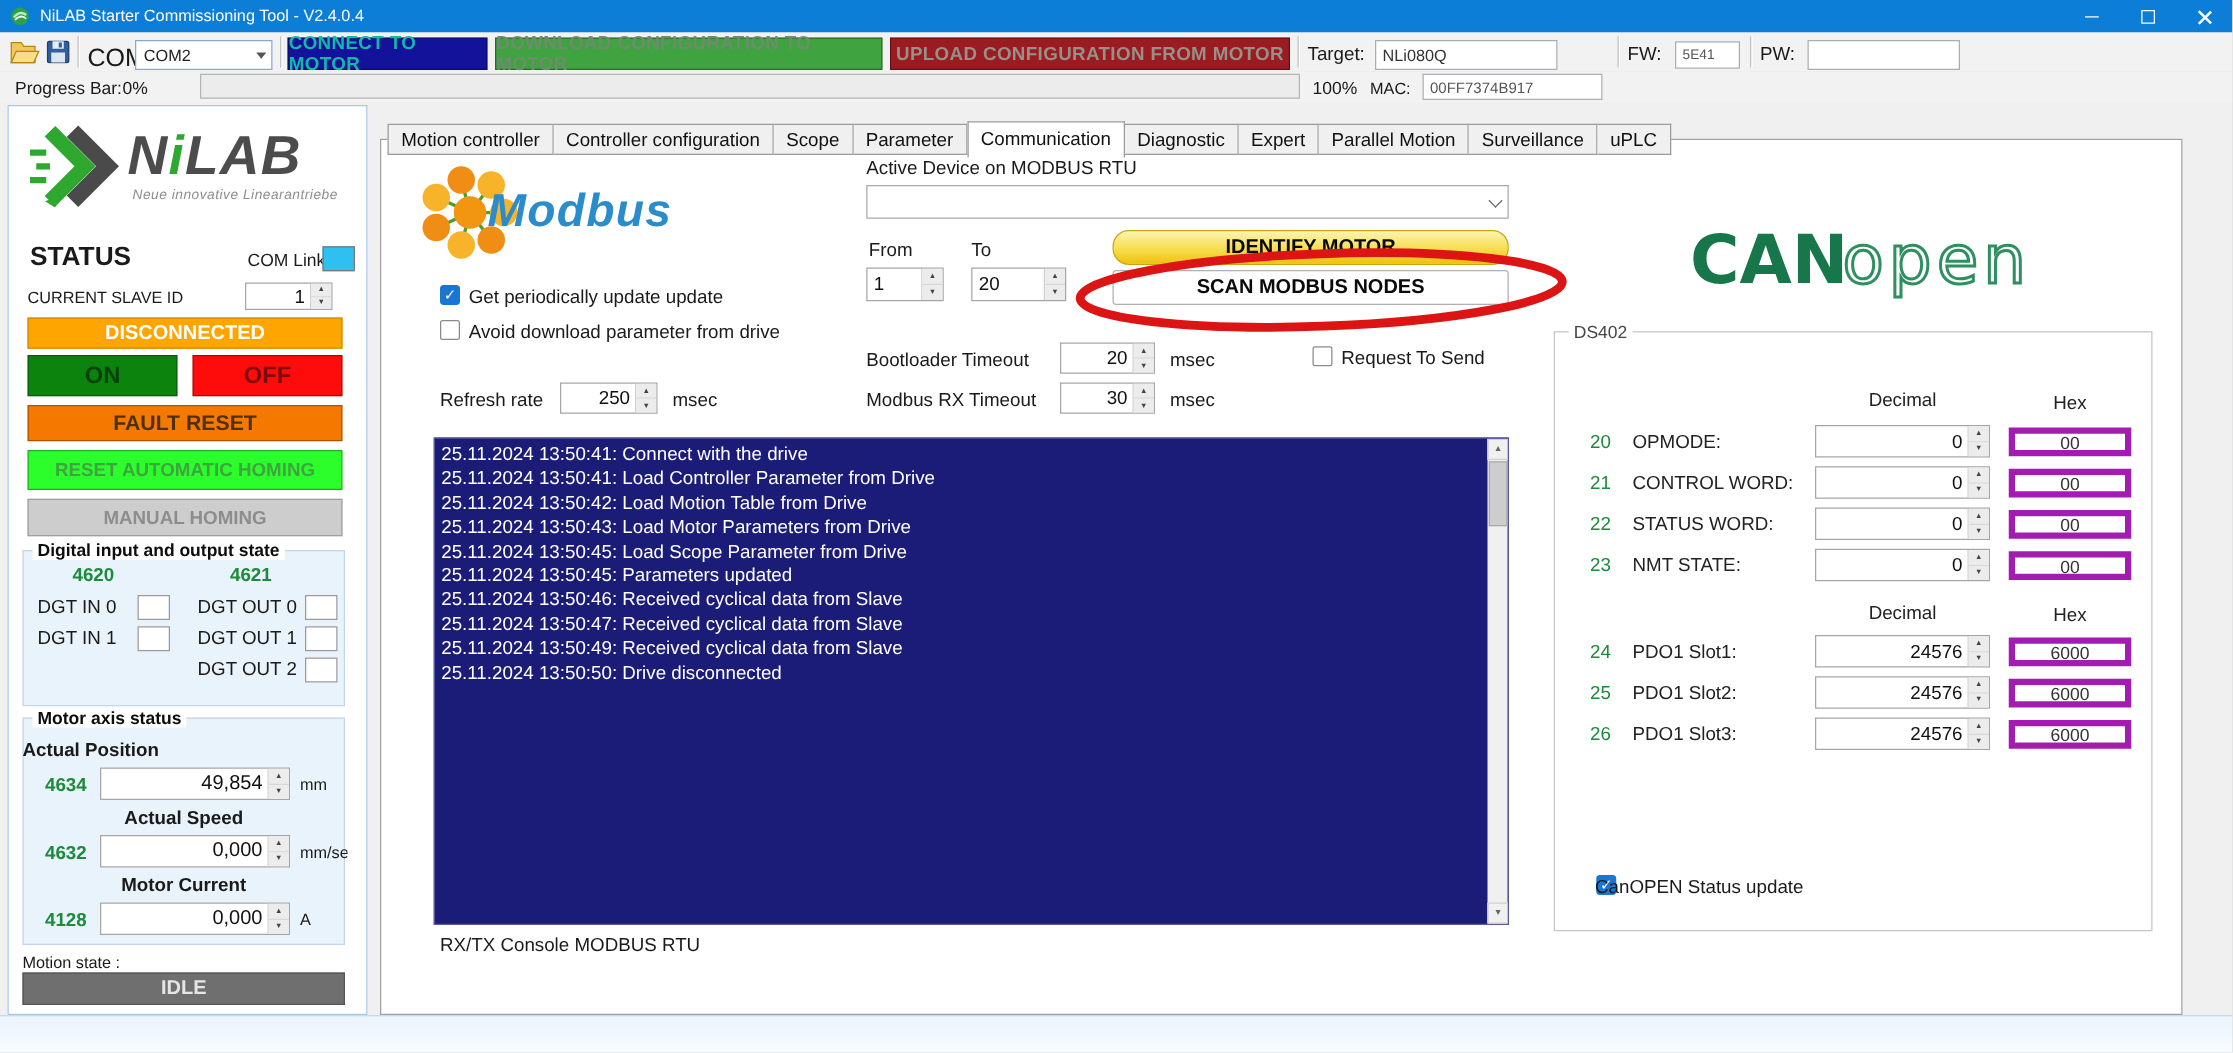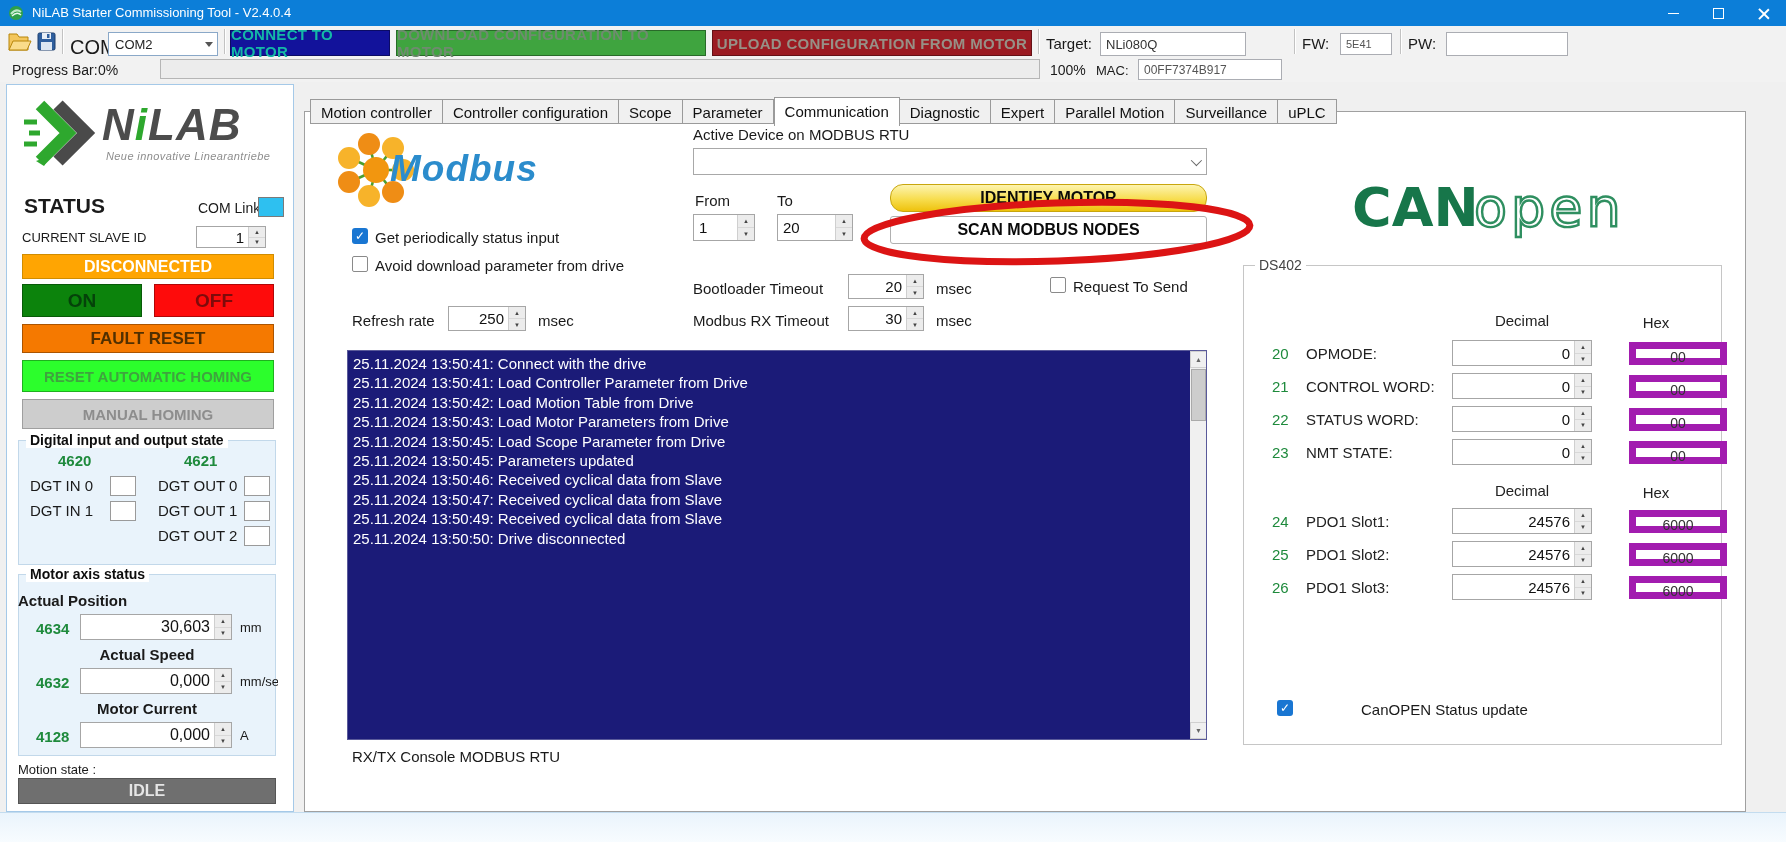--- a/index.html
+++ b/index.html
@@ -85,22 +85,22 @@
   .sbar{position:absolute;left:842px;top:0;width:17px;height:388px;background:#f0f0f0;}
   .sarr{position:absolute;left:0;width:17px;height:17px;background:#f0f0f0;border:1px solid #d0d0d0;box-sizing:border-box;
         display:flex;align-items:center;justify-content:center;}
   .sarr.up::after{content:"▲";font-size:7px;color:#666;}
   .sarr.dn::after{content:"▼";font-size:7px;color:#666;}
   .sthumb{position:absolute;left:1px;top:18px;width:15px;height:52px;background:#cdcdcd;border:1px solid #aaa;box-sizing:border-box;}
 
   
   .dsbox{position:absolute;left:1243px;top:265px;width:479px;height:480px;background:#fff;border:1px solid #c6c6c6;box-sizing:border-box;}
   .dshdr{position:absolute;font-size:15px;color:#222;white-space:nowrap;}
-  .hexbox{position:absolute;background:#fff;border:7px solid #a21caf;box-sizing:border-box;
-          display:flex;justify-content:center;font-size:14px;color:#333;margin-left:22px;}
+  .hexbox{position:absolute;background:#fff;border:5px solid #a21caf;box-sizing:border-box;
+          display:flex;align-items:center;justify-content:center;font-size:14px;color:#333;}
   .dslbl{position:absolute;font-size:15px;color:#222;white-space:nowrap;}
   .dsreg{position:absolute;font-size:15px;color:#1e8a3c;white-space:nowrap;}
 
   .logo-sub{position:absolute;left:106px;top:150px;font-size:11px;font-style:italic;color:#8d8d8d;letter-spacing:.4px;}
   .nilab-text{position:absolute;left:102px;top:100px;font-size:44px;font-weight:bold;font-style:italic;color:#4c4c4c;letter-spacing:1px;}
   .nilab-text .gi{color:#2ea82e;}
   .modbus-text{position:absolute;left:390px;top:148px;font-size:37px;font-weight:bold;font-style:italic;color:#2b8ccc;letter-spacing:1px;}
   .annot{pointer-events:none;}
 </style>
 </head>
@@ -224,21 +224,21 @@
   <div class="indicator" style="left:244px;top:501px"></div>
   <span class="lbl" style="left:158px;top:527px">DGT OUT 2</span>
   <div class="indicator" style="left:244px;top:526px"></div>
 
   <div class="gbox" style="left:18px;top:574px;width:258px;height:182px"></div>
   <span class="gtitle" style="left:26px;top:566px">Motor axis status</span>
 
   <span class="lbl" style="left:18px;top:592px;width:258px;font-weight:bold">Actual Position</span>
   <span class="greg" style="left:36px;top:620px">4634</span>
   <div class="spin" style="left:80px;top:614px;width:152px;height:26px">
-    <span class="sv" style="font-size:16px">30,603</span>
+    <span class="sv" style="font-size:16px">49,854</span>
     <span class="sb">
         <i class="up"></i>
         <i class="dn"></i>
       </span>
   </div>
   <span class="lbl" style="left:240px;top:620px;font-size:13px">mm</span>
 
   <span class="lbl" style="left:18px;top:646px;width:258px;text-align:center;font-weight:bold">Actual Speed</span>
   <span class="greg" style="left:36px;top:674px">4632</span>
   <div class="spin" style="left:80px;top:668px;width:152px;height:26px">
@@ -322,21 +322,21 @@
       </span>
   </div>
 
   <div class="ybtn" style="left:890px;top:184px;width:317px;height:28px">IDENTIFY MOTOR</div>
   <div class="wbtn" style="left:890px;top:216px;width:317px;height:28px">SCAN MODBUS NODES</div>
   <svg class="abs annot" style="left:856px;top:194px;z-index:9" width="402" height="76">
     <ellipse cx="201" cy="38" rx="193" ry="29" fill="none" stroke="#dc1414" stroke-width="7" transform="rotate(-2 201 38)"></ellipse>
   </svg>
 
   <span class="cbx on" style="left:352px;top:228px"></span>
-  <span class="lbl" style="left:375px;top:229px">Get periodically status input</span>
+  <span class="lbl" style="left:375px;top:229px">Get periodically update update</span>
   <span class="cbx off" style="left:352px;top:256px"></span>
   <span class="lbl" style="left:375px;top:257px">Avoid download parameter from drive</span>
 
   <span class="lbl" style="left:693px;top:280px">Bootloader Timeout</span>
   <div class="spin" style="left:848px;top:274px;width:76px;height:25px">
     <span class="sv">20</span>
     <span class="sb">
         <i class="up"></i>
         <i class="dn"></i>
       </span>
@@ -485,16 +485,16 @@
     <span class="sb">
         <i class="up"></i>
         <i class="dn"></i>
       </span>
   </div>
   <div class="hexbox" style="left:1607px;top:576px;width:98px;height:23px">
       <span>6000</span>
     </div>
 
   <span class="cbx on" style="left:1277px;top:700px"></span>
-  <span class="lbl" style="left:1361px;top:701px">CanOPEN Status update</span>
+  <span class="lbl" style="left:1276px;top:701px">CanOPEN Status update</span>
 
   <div class="bottomstrip"></div>
 </div>
 
 </body></html>

